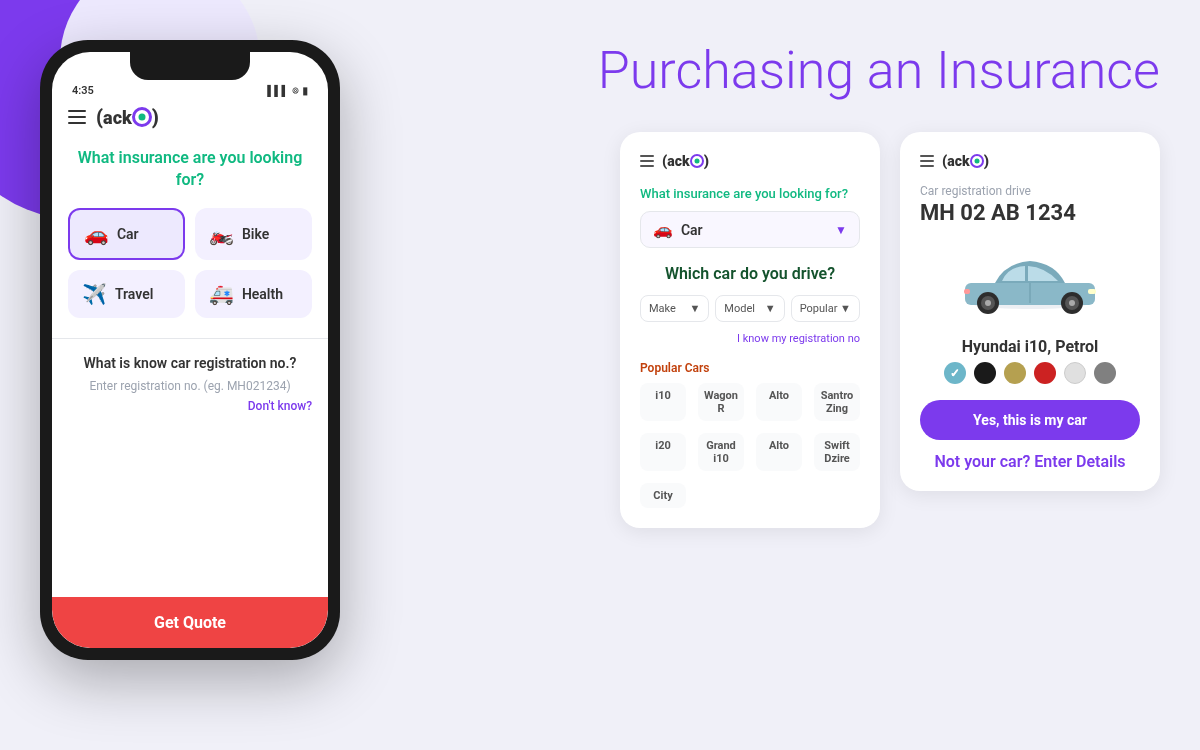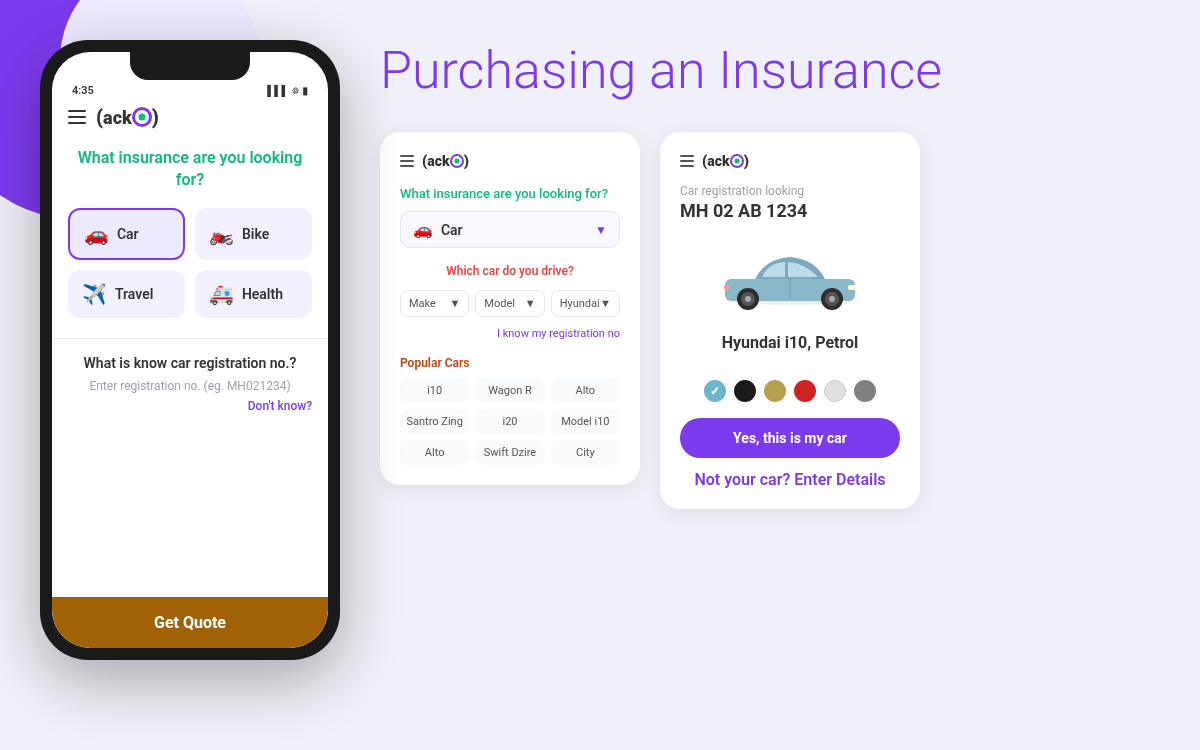--- a/index.html
+++ b/index.html
@@ -174,36 +174,37 @@
       color: #9ca3af;
       margin-bottom: 6px;
     }
     .dont-know {
       text-align: right;
       font-size: 12px;
       color: #7c3aed;
       font-weight: 500;
     }
     .phone-bottom {
-      background: #a16207;
+      background: #ef4444;
       padding: 16px;
       text-align: center;
       color: white;
       font-size: 16px;
       font-weight: 700;
       flex-shrink: 0;
       border-radius: 0 0 38px 38px;
     }
 
     
     .right-section {
       flex: 1;
       display: flex;
       flex-direction: column;
       gap: 20px;
+      align-items: flex-end;
     }
     .page-title {
       font-size: 52px;
       font-weight: 300;
       color: #7c3aed;
       line-height: 1.2;
       margin-bottom: 10px;
       margin-top: 10px;
     }
 
@@ -259,23 +260,23 @@
       flex: 1;
       font-size: 14px;
       font-weight: 600;
       color: #333;
     }
     .dropdown-arrow {
       color: #7c3aed;
       font-size: 12px;
     }
     .mini-section-title {
-      font-size: 12px;
-      font-weight: 600;
-      color: #ef4444;
+      font-size: 16px;
+      font-weight: 600;
+      color: #14532d;
       text-align: center;
       margin-bottom: 12px;
     }
     .mini-dropdowns-row {
       display: flex;
       gap: 6px;
       margin-bottom: 10px;
     }
     .mini-select {
       flex: 1;
@@ -295,22 +296,23 @@
       margin-bottom: 16px;
     }
     .popular-title {
       font-size: 12px;
       font-weight: 600;
       color: #c2410c;
       margin-bottom: 8px;
     }
     .popular-grid {
       display: grid;
-      grid-template-columns: 1fr 1fr 1fr;
-      gap: 6px;
+      grid-template-columns: 1fr 1fr 1fr 1fr;
+      gap: 12px;
+      font-weight: bold;
     }
     .popular-item {
       background: #f9fafb;
       border-radius: 8px;
       padding: 6px;
       text-align: center;
       font-size: 11px;
       color: #555;
       cursor: pointer;
     }
@@ -329,39 +331,39 @@
       align-items: center;
       gap: 8px;
       margin-bottom: 14px;
     }
     .car-reg-label {
       font-size: 12px;
       color: #9ca3af;
       margin-bottom: 2px;
     }
     .car-reg-number {
-      font-size: 18px;
+      font-size: 22px;
       font-weight: 700;
       color: #333;
       margin-bottom: 16px;
     }
     .car-image-container {
       text-align: center;
       margin-bottom: 12px;
     }
     .car-svg {
       width: 160px;
       height: 80px;
     }
     .car-name {
       text-align: center;
       font-size: 16px;
       font-weight: 700;
       color: #333;
-      margin-bottom: 28px;
+      margin-bottom: 6px;
     }
     .color-options {
       display: flex;
       justify-content: center;
       gap: 8px;
       margin-bottom: 16px;
     }
     .color-dot {
       width: 22px;
       height: 22px;
@@ -536,36 +538,36 @@
         <div class="mini-dropdowns-row">
           <div class="mini-select">
             <span>Make</span>
             <span>▼</span>
           </div>
           <div class="mini-select">
             <span>Model</span>
             <span>▼</span>
           </div>
           <div class="mini-select">
-            <span>Hyundai</span>
+            <span>Popular</span>
             <span>▼</span>
           </div>
         </div>
 
         <div class="reg-link">I know my registration no</div>
 
         <div class="popular-title">Popular Cars</div>
 
         <div class="popular-grid">
           <div class="popular-item">i10</div>
           <div class="popular-item">Wagon R</div>
           <div class="popular-item">Alto</div>
           <div class="popular-item">Santro Zing</div>
           <div class="popular-item">i20</div>
-          <div class="popular-item">Model i10</div>
+          <div class="popular-item">Grand i10</div>
           <div class="popular-item">Alto</div>
           <div class="popular-item">Swift Dzire</div>
           <div class="popular-item">City</div>
         </div>
       </div>
 
       <div class="car-card">
         <div class="car-card-header">
           <div class="mini-hamburger">
             <span></span>
@@ -575,21 +577,21 @@
           <div class="logo-container">
             <span style="color:#333;font-weight:900;font-size:15px;">(</span>
             <span style="color:#333;font-weight:900;font-size:14px;">ack</span>
             <span style="display:inline-block;width:14px;height:14px;border-radius:50%;border:2px solid #7c3aed;position:relative;vertical-align:middle;">
               <span style="position:absolute;width:5px;height:5px;background:#10b981;border-radius:50%;top:50%;left:50%;transform:translate(-50%,-50%);"></span>
             </span>
             <span style="color:#333;font-weight:900;font-size:15px;">)</span>
           </div>
         </div>
 
-        <div class="car-reg-label">Car registration looking</div>
+        <div class="car-reg-label">Car registration drive</div>
         <div class="car-reg-number">MH 02 AB 1234</div>
 
         <div class="car-image-container">
           <svg class="car-svg" viewBox="0 0 160 80">
 
             <ellipse cx="80" cy="60" rx="65" ry="8" fill="#d0d8e0" opacity="0.4"></ellipse>
 
             <rect x="15" y="42" width="130" height="22" rx="6" fill="#8ab8c8"></rect>
 
             <path d="M45 42 Q55 22 80 20 Q105 22 115 42 Z" fill="#7aaabb"></path>

